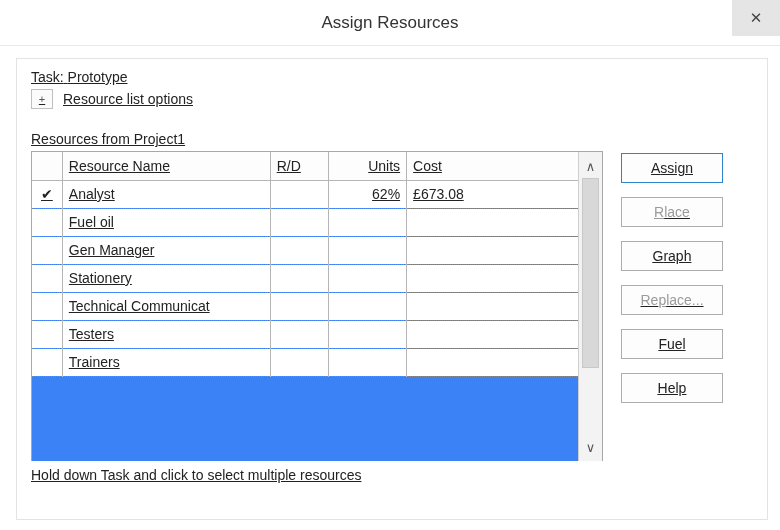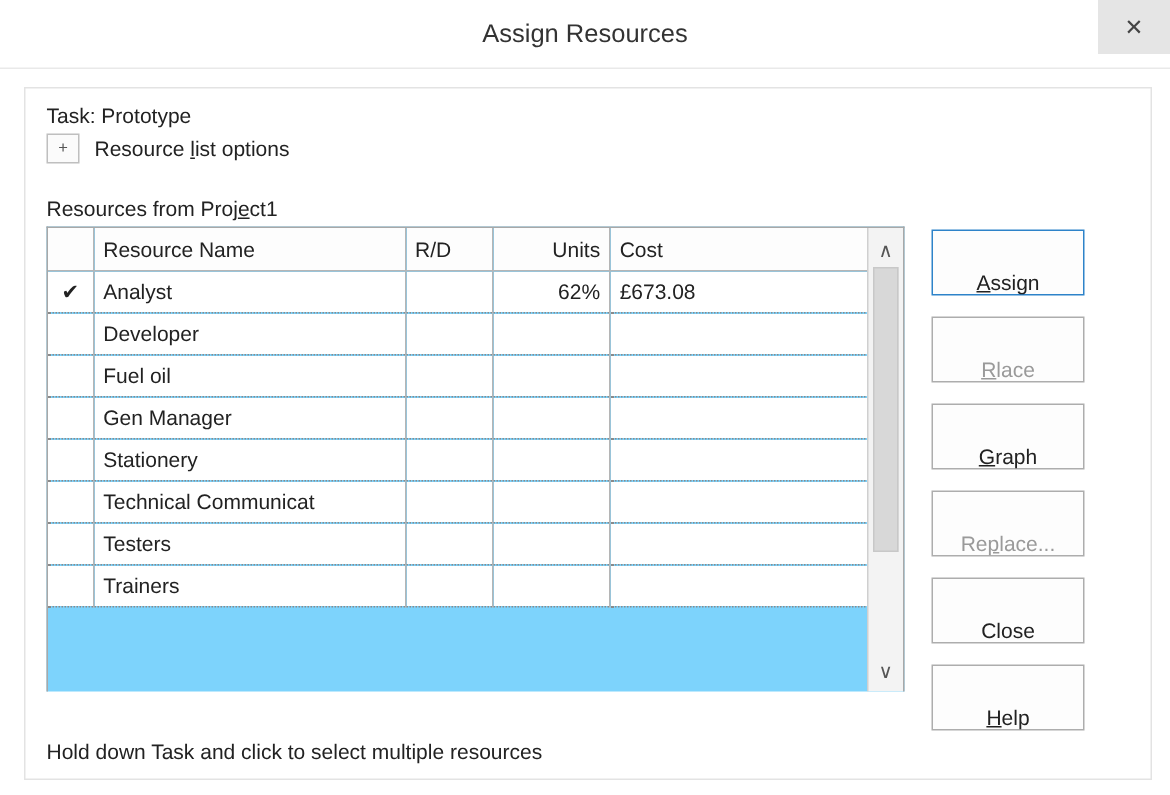--- a/index.html
+++ b/index.html
@@ -46,20 +46,21 @@
     align-items: center;
     justify-content: center;
     color: #444;
     font-size: 15px;
     cursor: pointer;
   }
   .client {
     padding: 12px 12px 10px 16px;
     flex: 1;
     overflow: hidden;
+    text-decoration: underline;
   }
   .inner {
     border: 1px solid #e3e3e3;
     height: 100%;
     padding: 10px 14px 8px 14px;
     position: relative;
   }
   .task-line {
     font-size: 14px;
     margin-bottom: 4px;
@@ -97,21 +98,21 @@
     gap: 18px;
   }
 
   .grid-wrap {
     border: 1px solid #a8a8a8;
     border-bottom: none;
     position: relative;
     flex: 0 0 572px;
     height: 310px;
     overflow: hidden;
-    background: #7dd3fc;
+    background: #3b82f6;
   }
 
   table.grid {
     border-collapse: collapse;
     width: 100%;
   }
   table.grid th, table.grid td {
     border-right: 1px solid #b5b5b5;
     border-bottom: 1px dotted #8a8a8a;
     padding: 0 6px;
@@ -174,26 +175,26 @@
   }
 
   .buttons {
     flex: 0 0 102px;
     display: flex;
     flex-direction: column;
     gap: 14px;
     padding-top: 2px;
   }
   .btn {
-    height: 44px;
+    height: 30px;
     border: 1px solid #adadad;
     background: #fdfdfd;
     font-size: 14px;
     display: flex;
-    align-items: flex-end;
+    align-items: center;
     justify-content: center;
     cursor: pointer;
     color: #222;
   }
   .btn.default { border-color: #2e83c9; }
   .btn.disabled { color: #9a9a9a; cursor: default; }
 
   .hint {
     font-size: 14px;
     margin-top: 6px;
@@ -249,27 +250,20 @@
             <tbody id="grid-body">
                 <tr>
                   <td class="col-check check">✔</td>
                   <td class="col-name">Analyst</td>
                   <td class="col-rd"></td>
                   <td class="col-units">62%</td>
                   <td class="col-cost">£673.08</td>
                 </tr>
                 <tr>
                   <td class="col-check check"></td>
-                  <td class="col-name">Developer</td>
-                  <td class="col-rd"></td>
-                  <td class="col-units"></td>
-                  <td class="col-cost"></td>
-                </tr>
-                <tr>
-                  <td class="col-check check"></td>
                   <td class="col-name">Fuel oil</td>
                   <td class="col-rd"></td>
                   <td class="col-units"></td>
                   <td class="col-cost"></td>
                 </tr>
                 <tr>
                   <td class="col-check check"></td>
                   <td class="col-name">Gen Manager</td>
                   <td class="col-rd"></td>
                   <td class="col-units"></td>
@@ -324,21 +318,21 @@
           <div class="btn disabled">
             <span><span class="underline-hotkey">R</span><span>lace</span></span>
           </div>
           <div class="btn">
             <span><span class="underline-hotkey">G</span><span>raph</span></span>
           </div>
           <div class="btn disabled">
             <span><span>Re</span><span class="underline-hotkey">p</span><span>lace...</span></span>
           </div>
           <div class="btn">
-            <span>Close</span>
+            <span>Fuel</span>
           </div>
           <div class="btn">
             <span><span class="underline-hotkey">H</span><span>elp</span></span>
           </div>
         </div>
 
       </div>
 
       <div class="hint">Hold down Task and click to select multiple resources</div>
 

